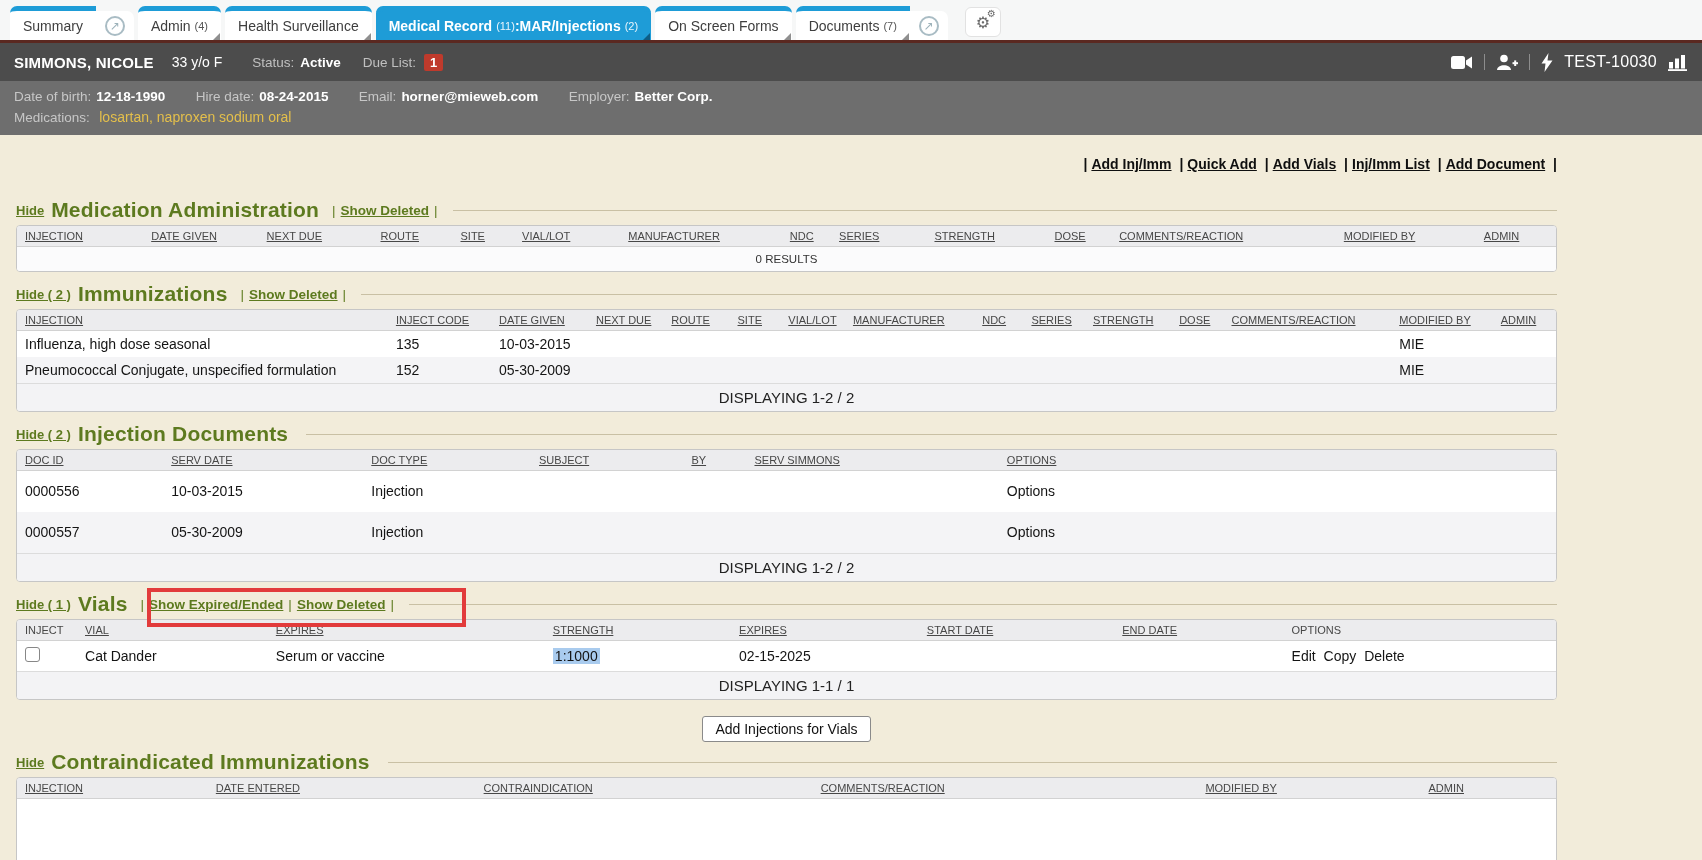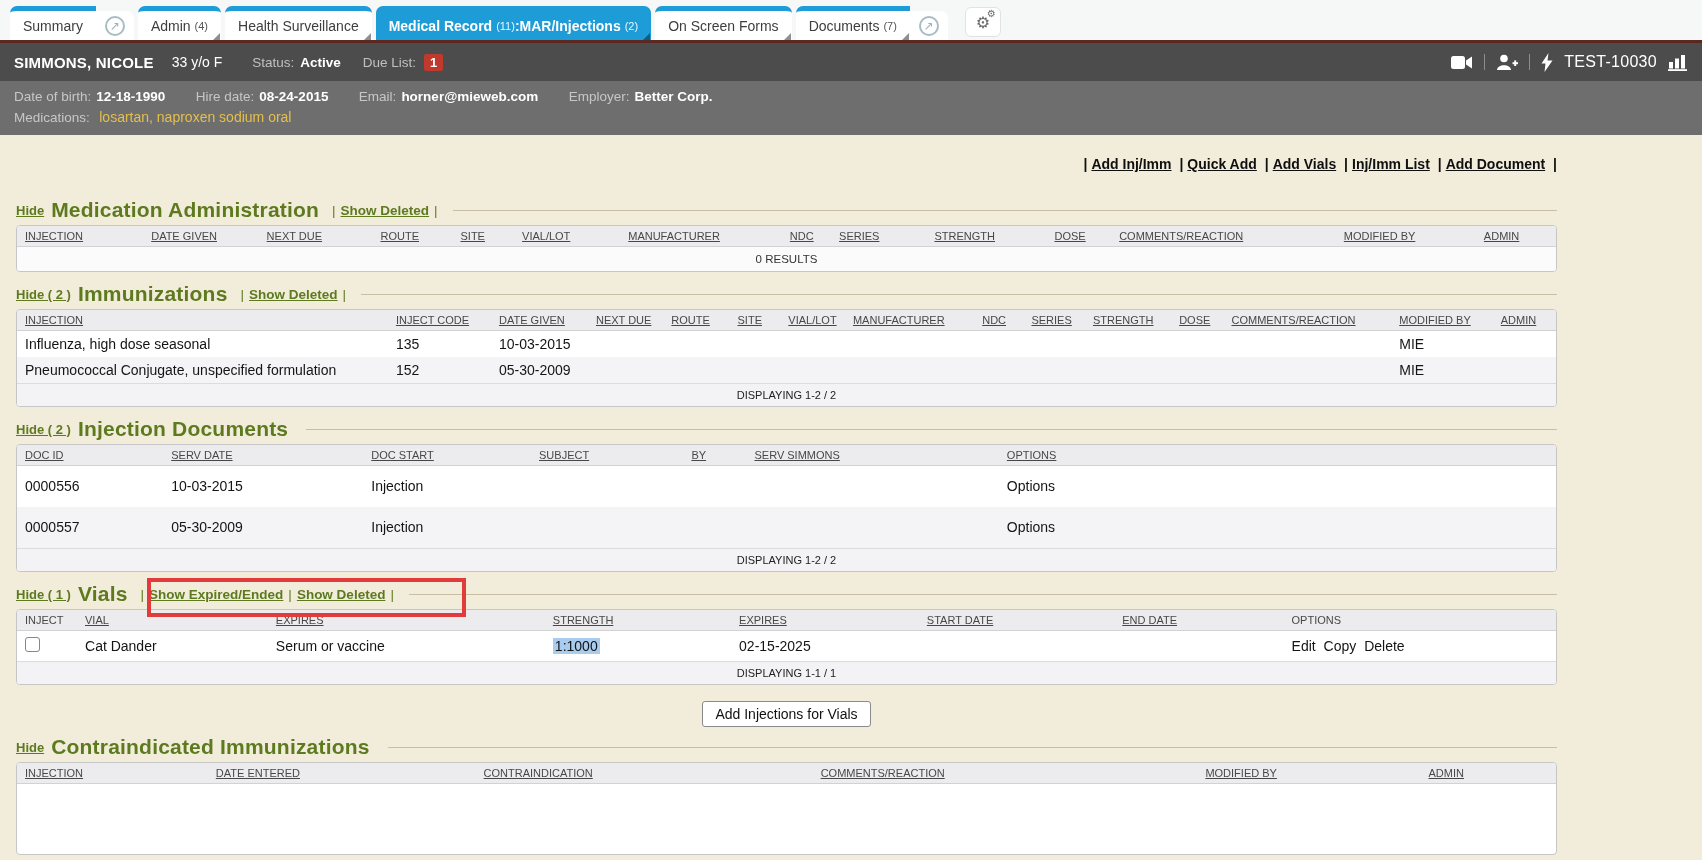--- a/index.html
+++ b/index.html
@@ -72,21 +72,21 @@
   .gridwrap { background:#fff; border:1px solid #c6c6c6; border-radius:4px; overflow:hidden; }
   table.grid { width:100%; border-collapse:collapse; table-layout:fixed; font-size:14px; color:#141414; }
   .grid th { background:#ececee; border-bottom:1px solid #d2d2d2; padding:4px 8px; text-align:left;
              font-size:11px; font-weight:400; color:#474747; white-space:nowrap; overflow:hidden; cursor:pointer; }
   .colhdr { text-decoration:underline; }
   th.plain { cursor:default; } th.plain .colhdr { text-decoration:none; }
   .grid td { padding:5px 8px; white-space:nowrap; overflow:hidden; }
   tr.alt td { background:#f4f4f6; }
   tr.docrow td { padding:12px 8px 13px; }
   tr.vrow td { padding:6px 8px; }
-  tr.footrow td { background:#f3f3f5; border-top:1px solid #dcdcdc; text-align:center; font-size:11px; color:#222; padding:5px; }
+  tr.footrow td { background:#f3f3f5; border-top:1px solid #dcdcdc; text-align:center; font-size:15px; color:#222; padding:5px; }
   tr.emptyrow td { background:#fbfbfc; text-align:center; font-size:11.5px; color:#333; padding:6px; }
   .optlink { cursor:pointer; margin-right:4px; }
 
   .chk { width:15px; height:15px; border:1.6px solid #878787; border-radius:3px; background:#fff; display:inline-block; cursor:pointer; }
   .hl { background:#a9cbee; padding:0 2px; }
 
   .btnrow { text-align:center; margin-top:16px; height:26px; }
   .addbtn { background:#fff; border:1px solid #8a8a8a; border-radius:3px; font-size:14px; color:#111;
             padding:4px 12px; font-family:inherit; cursor:pointer; }
 
@@ -365,21 +365,21 @@
             <col style="width:10.9%">
             <col style="width:9.9%">
             <col style="width:4.1%">
             <col style="width:16.4%">
             <col>
           </colgroup>
       <thead>
             <tr>
         <th><span class="colhdr">DOC ID</span></th>
         <th><span class="colhdr">SERV DATE</span></th>
-        <th><span class="colhdr">DOC START</span></th>
+        <th><span class="colhdr">DOC TYPE</span></th>
         <th><span class="colhdr">SUBJECT</span></th>
         <th><span class="colhdr">BY</span></th>
         <th><span class="colhdr">SERV SIMMONS</span></th>
         <th><span class="colhdr">OPTIONS</span></th>
       </tr>
           </thead>
       <tbody>
         <tr class="docrow">
           <td>0000556</td>
           <td>10-03-2015</td>

